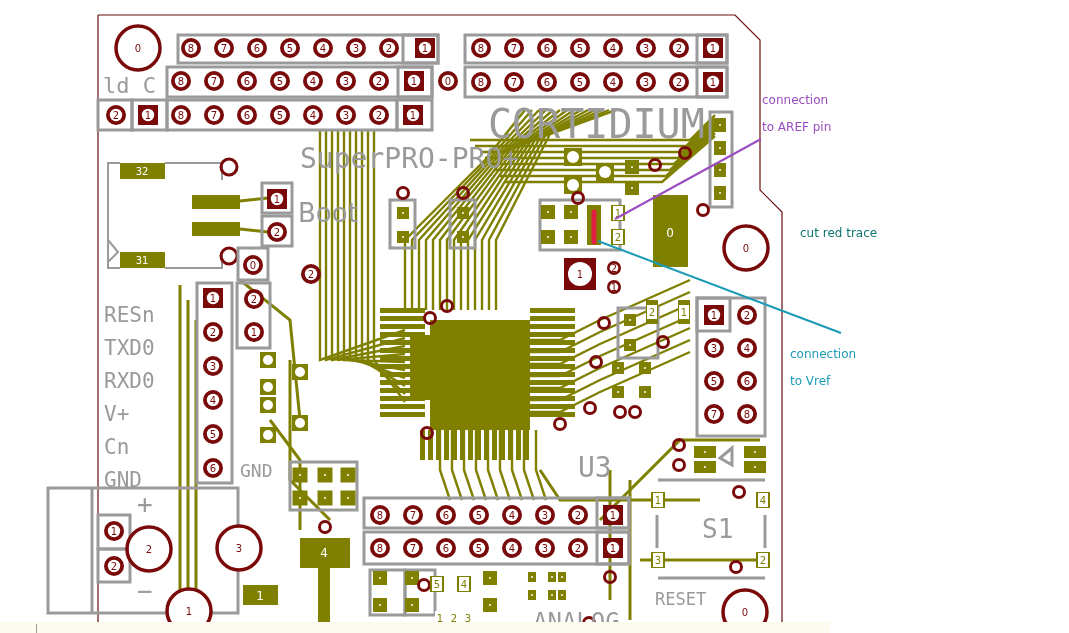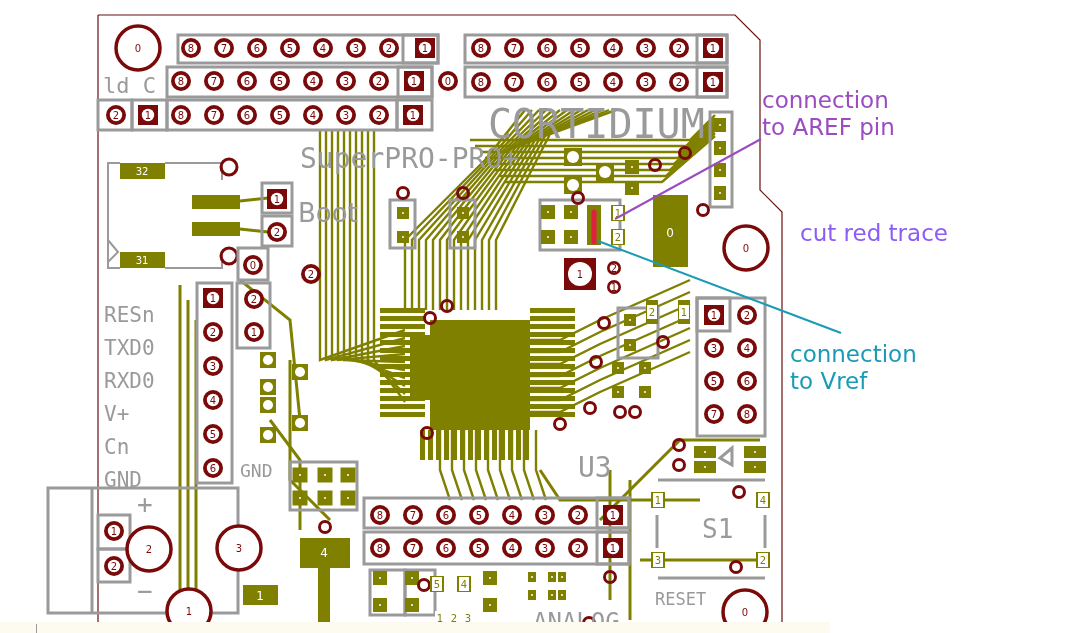--- a/index.html
+++ b/index.html
@@ -1,18 +1,18 @@
 <!DOCTYPE html>
 <html><head>
 <meta charset="utf-8">
 <style>
   html, body { margin:0; padding:0; background:#ffffff; }
   body { width:1069px; height:633px; position:relative; overflow:hidden; font-family:"DejaVu Sans", sans-serif; }
   #board { position:absolute; left:0; top:0; width:1069px; height:633px; }
-  .note { position:absolute; font-family:"DejaVu Sans", sans-serif; font-size:23px; line-height:27px; white-space:pre; }
+  .note { position:absolute; font-family:"DejaVu Sans", sans-serif; font-size:12px; line-height:27px; white-space:pre; }
   #note-aref { left:762px; top:87px; }
   #note-cut { left:800px; top:220px; }
   #note-vref { left:790px; top:341px; }
   #bottom-strip { position:absolute; left:0; top:622px; width:830px; height:11px; background:#fdfbef; }
   #bottom-tick { position:absolute; left:36px; top:624px; width:1px; height:9px; background:#9a9a9a; }
   svg text { font-family:"DejaVu Sans", sans-serif; }
   .silk { font-family:"DejaVu Sans Mono", monospace; fill:#9a9a9a; }
 </style>
 </head>
 <body>
@@ -951,17 +951,17 @@
     </g>
 
   <line x1="594" y1="212" x2="594" y2="242" stroke="#e02040" stroke-width="5" stroke-linecap="round"></line>
 
   <line x1="615" y1="219" x2="761" y2="139" stroke="#9a4cc0" stroke-width="2"></line>
   <line x1="598" y1="241" x2="841" y2="333" stroke="#1a9bb5" stroke-width="2"></line>
 </svg>
 
 <div id="note-aref" class="note" style="color:#9a4cc0">connection
 to AREF pin</div>
-<div id="note-cut" class="note" style="color:#8b5cf6">cut red trace</div>
+<div id="note-cut" class="note" style="color:#0f766e">cut red trace</div>
 <div id="note-vref" class="note" style="color:#1a9bb5">connection
 to Vref</div>
 <div id="bottom-strip"></div>
 <div id="bottom-tick"></div>
 
 </body></html>

